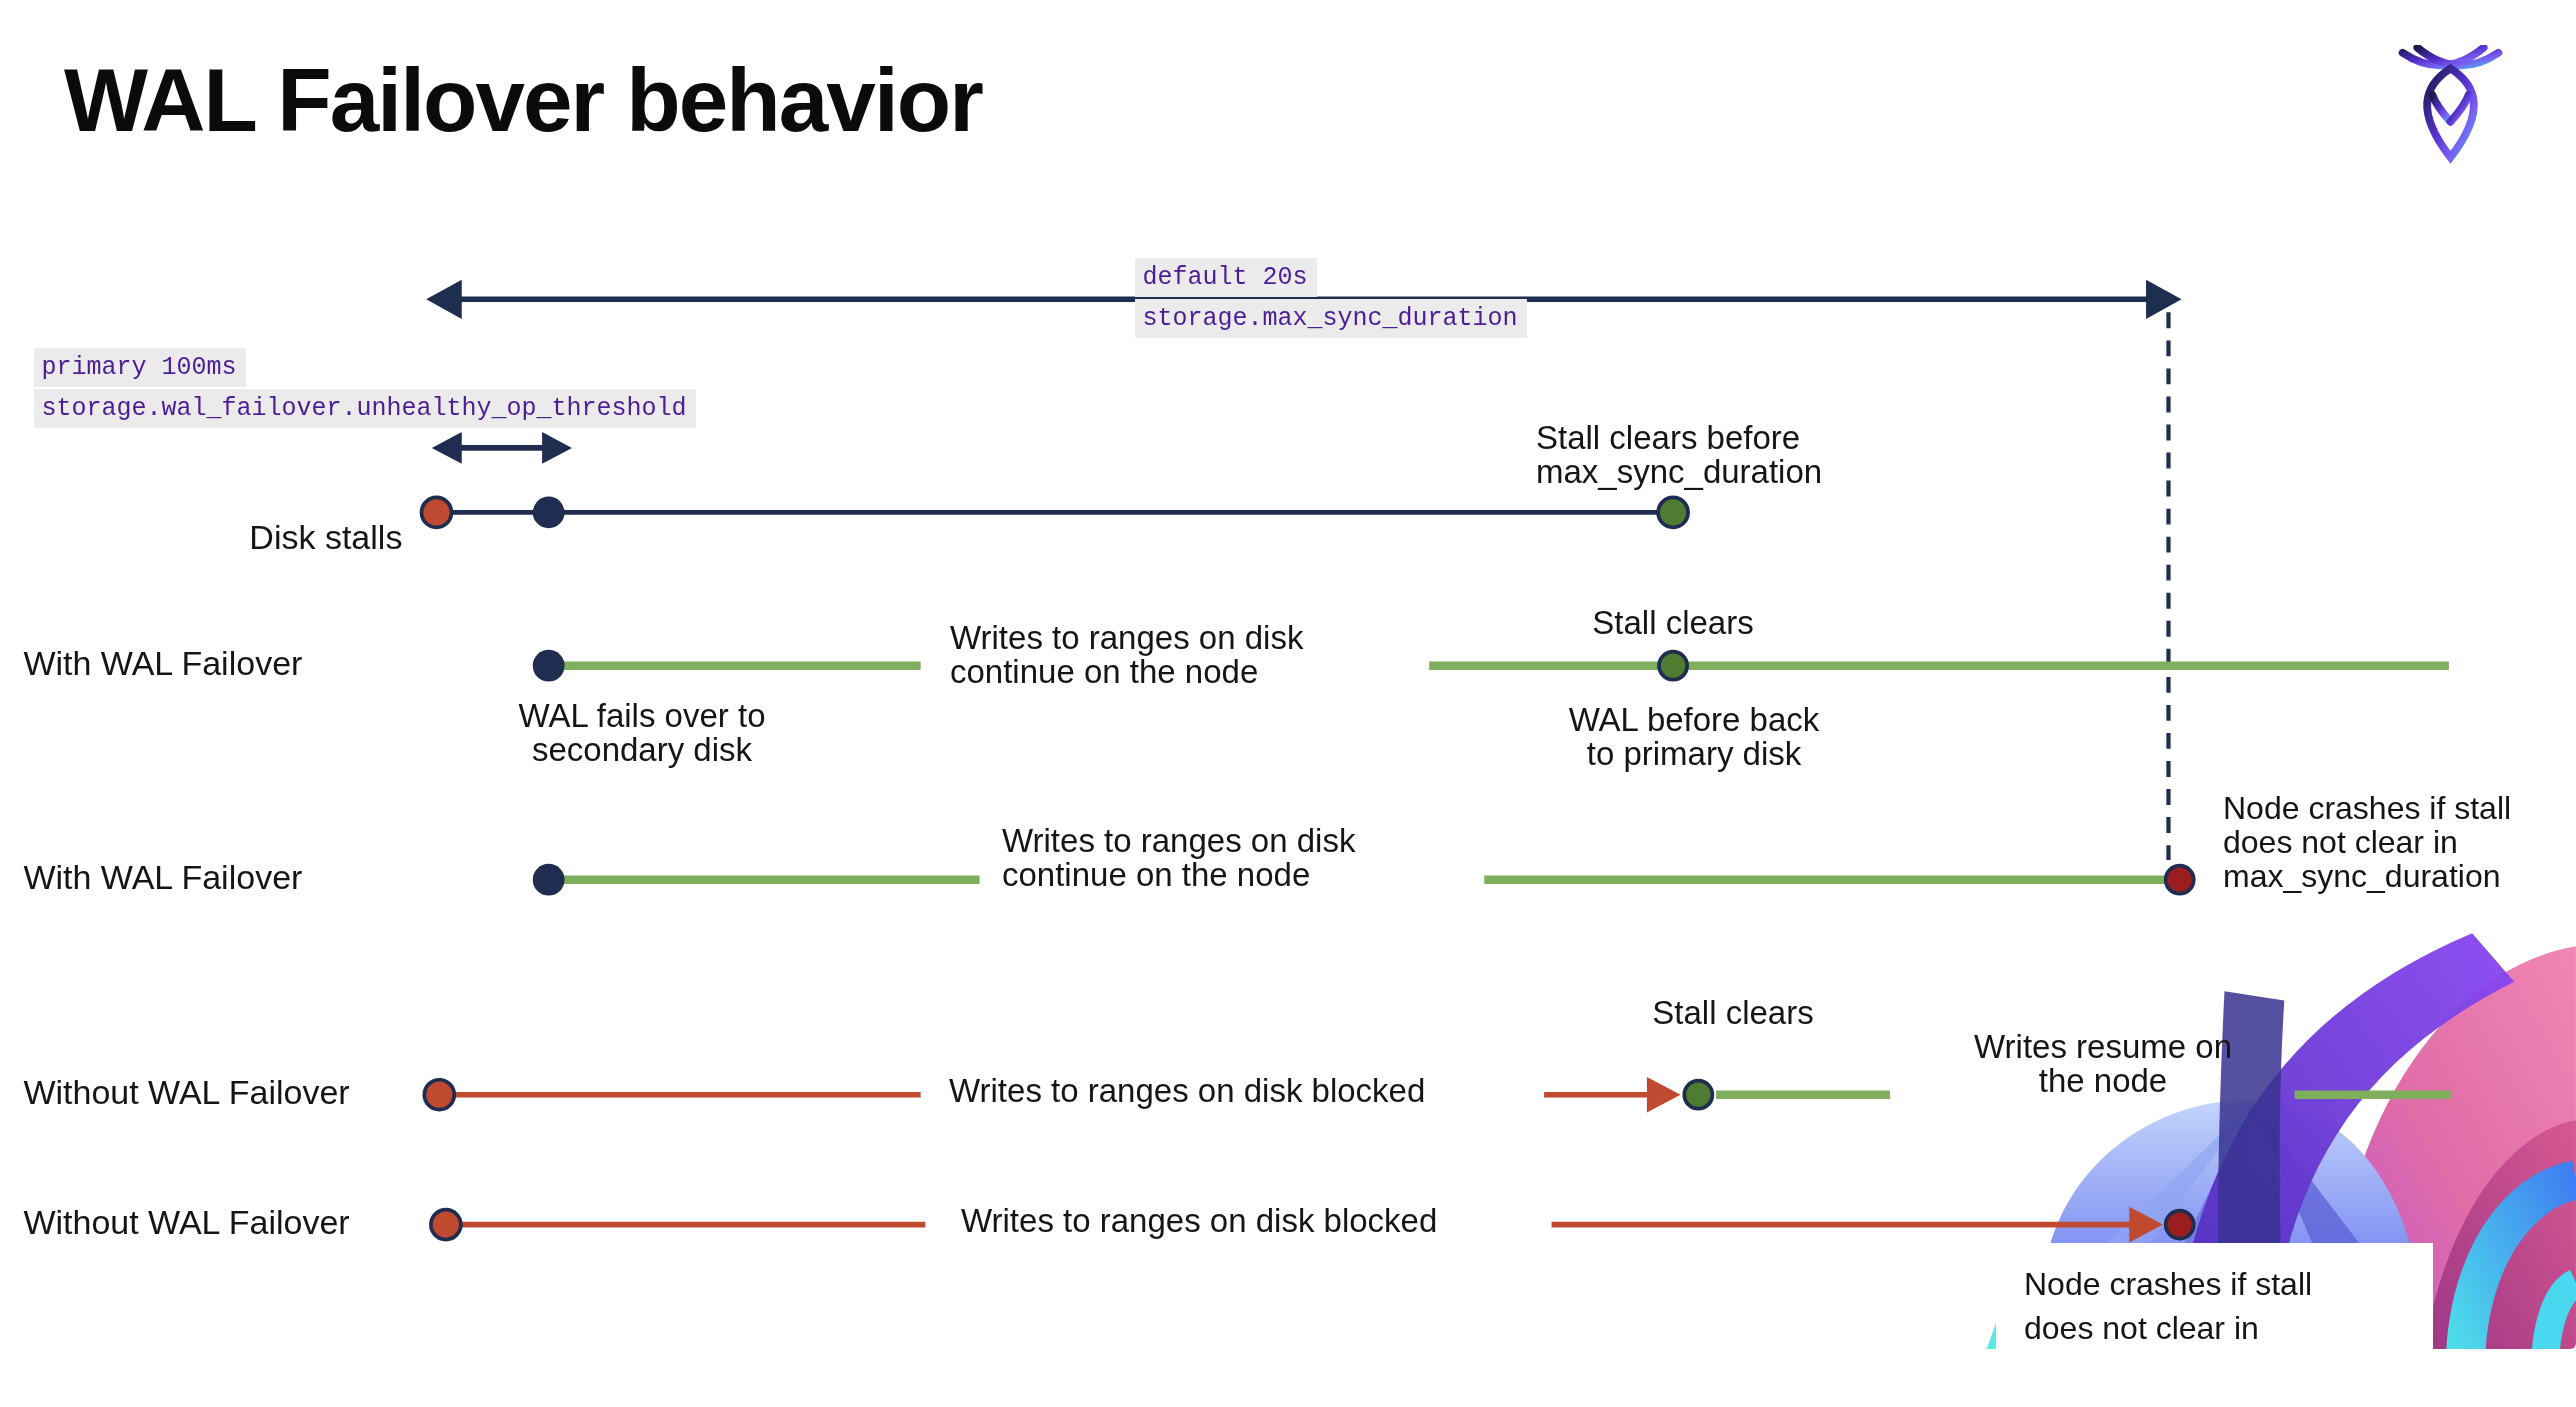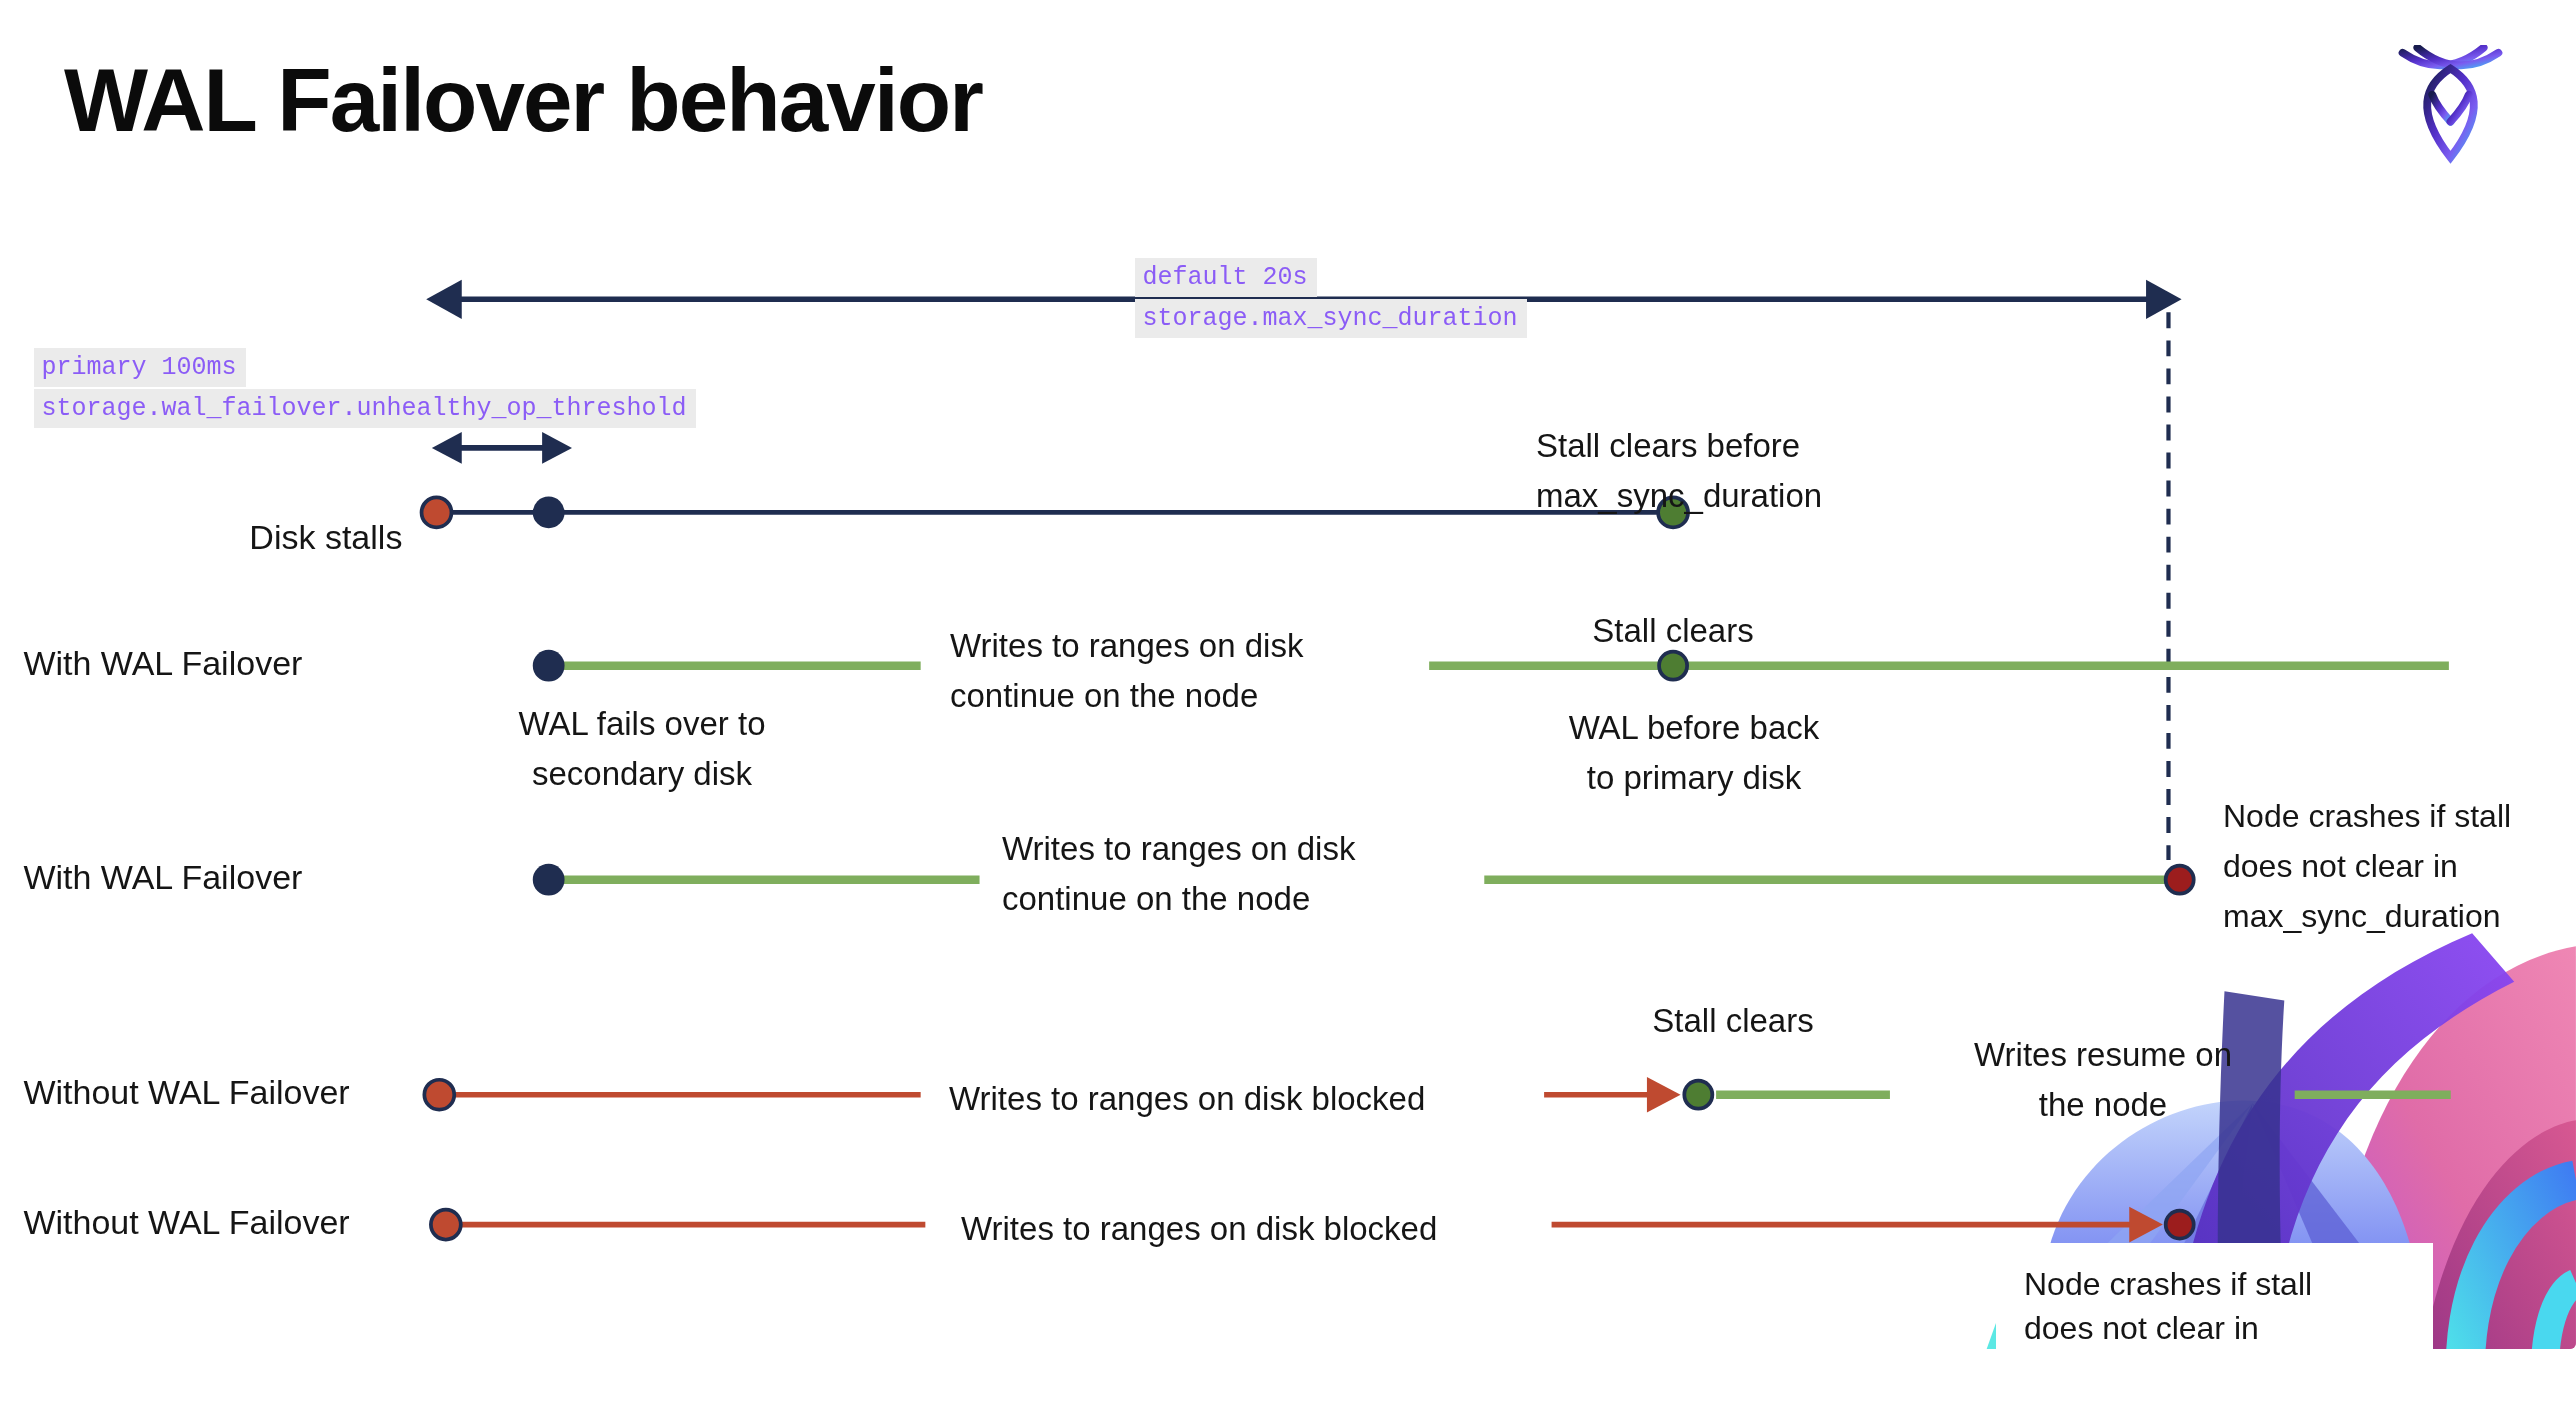--- a/index.html
+++ b/index.html
@@ -1,24 +1,24 @@
 <!DOCTYPE html>
 <html style="font-size:15px"><head>
 <meta charset="utf-8">
 <style>
   html,body{margin:0;padding:0;background:#ffffff;}
   #canvas{position:relative;width:2576px;height:1349px;background:#ffffff;overflow:hidden;
           font-family:"Liberation Sans", sans-serif;color:#111111;border-radius:6px;}
   .abs{position:absolute;}
   .title{font-size:89px;font-weight:800;letter-spacing:-1.9px;color:#0b0b0b;white-space:nowrap;}
   .rowlabel{font-size:34px;color:#151515;white-space:nowrap;}
-  .note{font-size:33px;line-height:50px;color:#151515;white-space:pre-line;}
+  .note{font-size:33px;line-height:34px;color:#151515;white-space:pre-line;}
   .center{transform:translateX(-50%);text-align:center;}
   .right{text-align:right;}
-  .code{font-family:"Liberation Mono","DejaVu Sans Mono",monospace;font-size:25px;color:#8b5cf6;}
+  .code{font-family:"Liberation Mono","DejaVu Sans Mono",monospace;font-size:25px;color:#4c1d95;}
   .code span{display:table;background:#ebebeb;padding:4.7px 9.3px 5.6px 7.5px;margin-bottom:1.9px;white-space:pre;}
   .bottom-bar{left:0;top:1376px;width:2576px;height:32px;
       background:linear-gradient(90deg,#63f0de 0%,#5ec9ec 35%,#58b8ee 48%,#6670f2 75%,#7150ef 100%);
       border-top:0.9px solid #e7eaf4;}
   .notebox{left:1996px;top:1243px;width:437px;height:165px;background:#ffffff;}
   .notebox .note{position:absolute;left:28px;top:18.7px;font-size:32px;line-height:44px;}
   svg{display:block;}
 </style>
 </head>
 <body>

